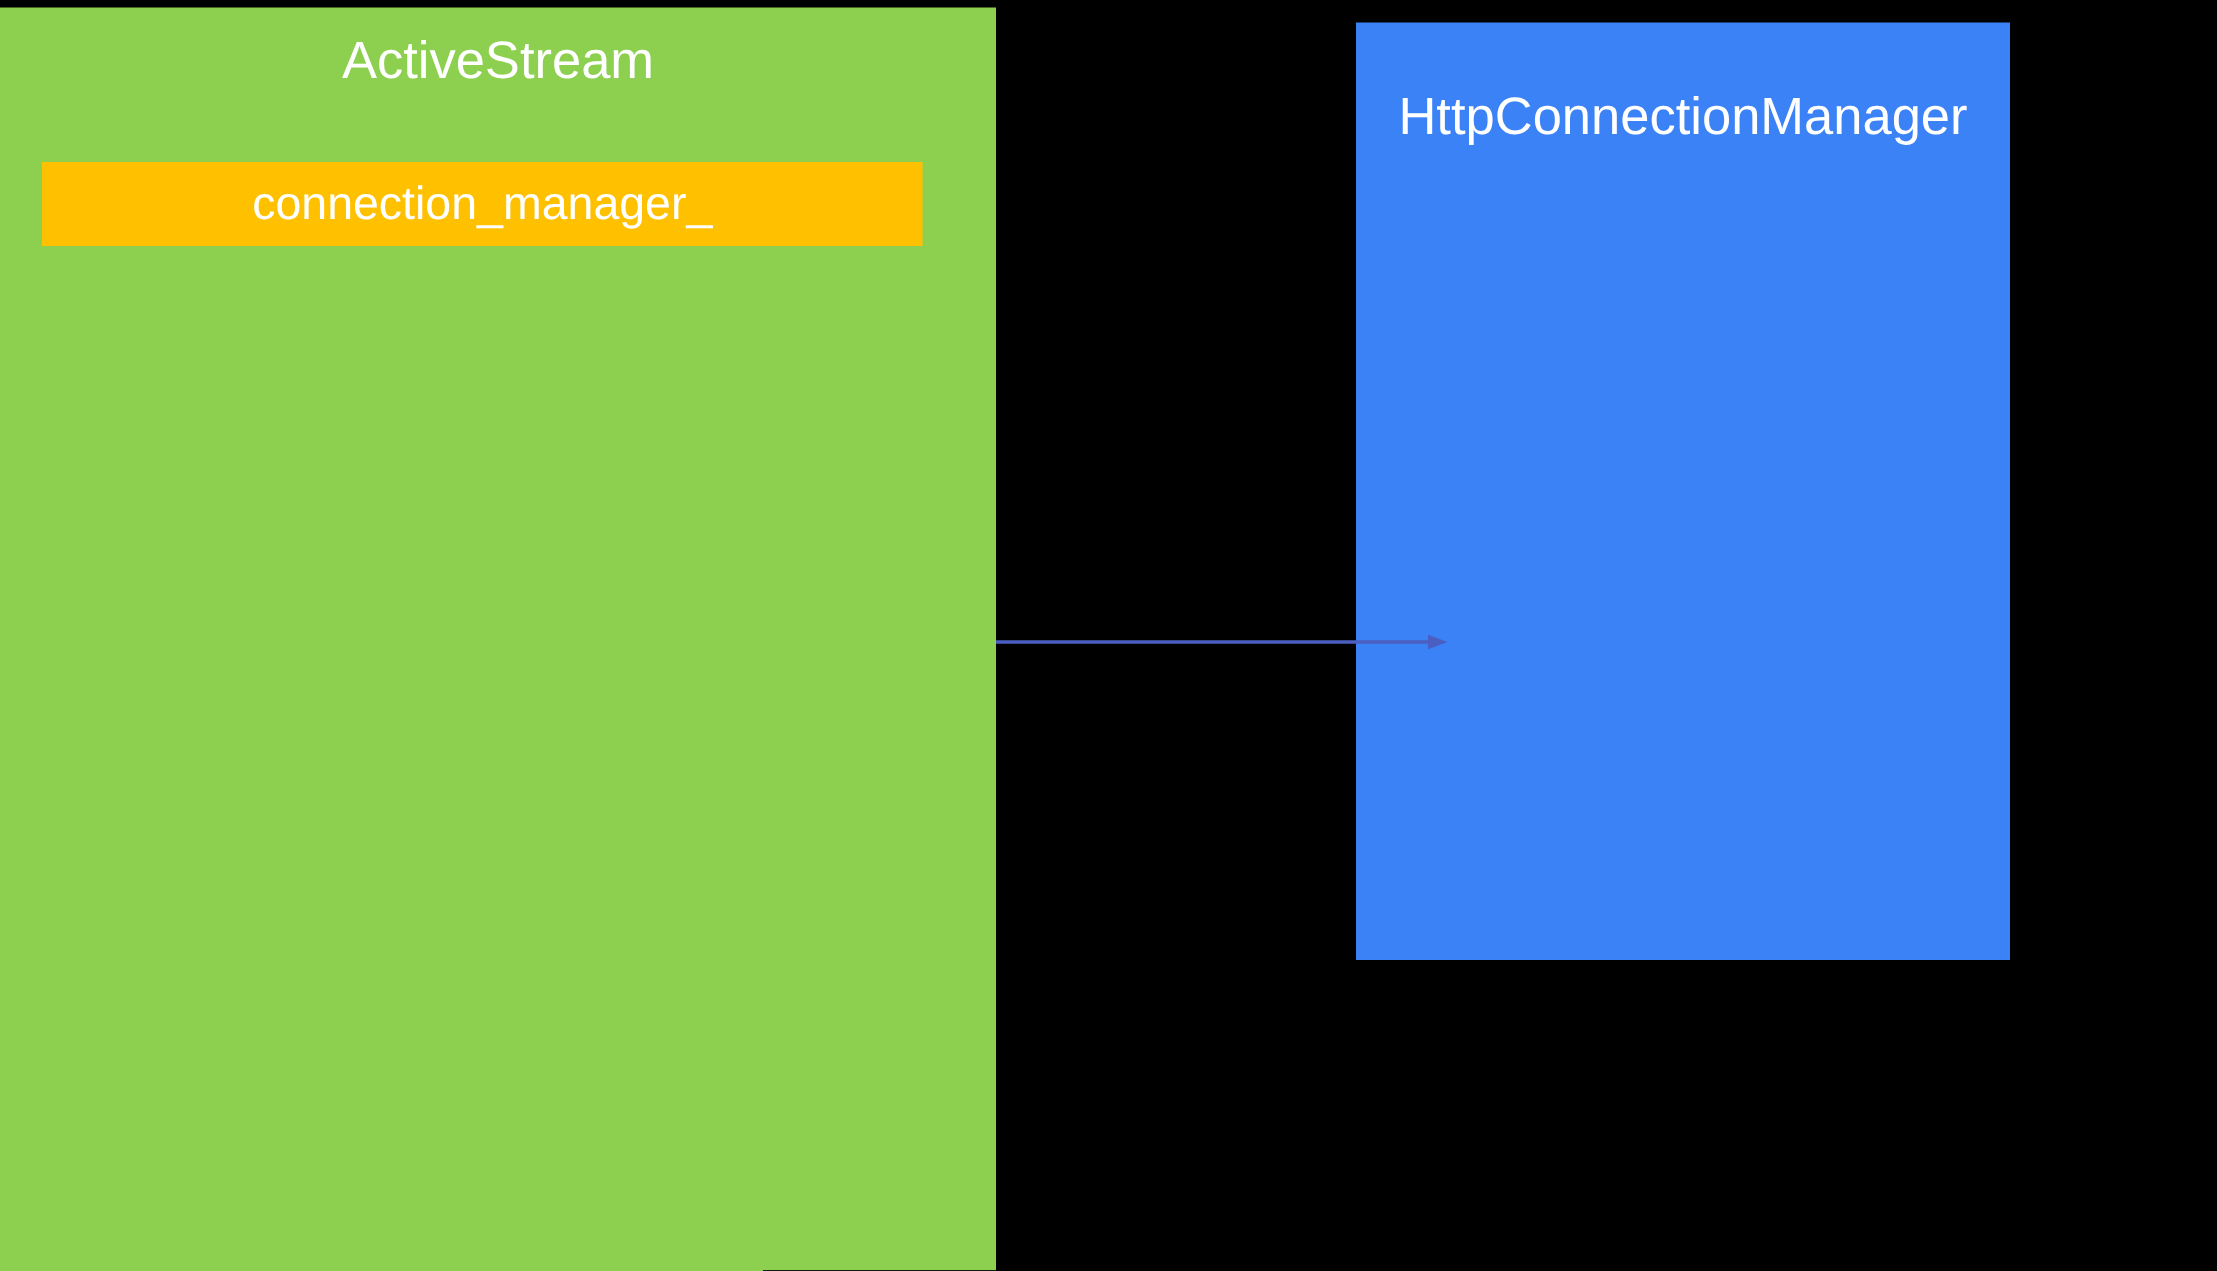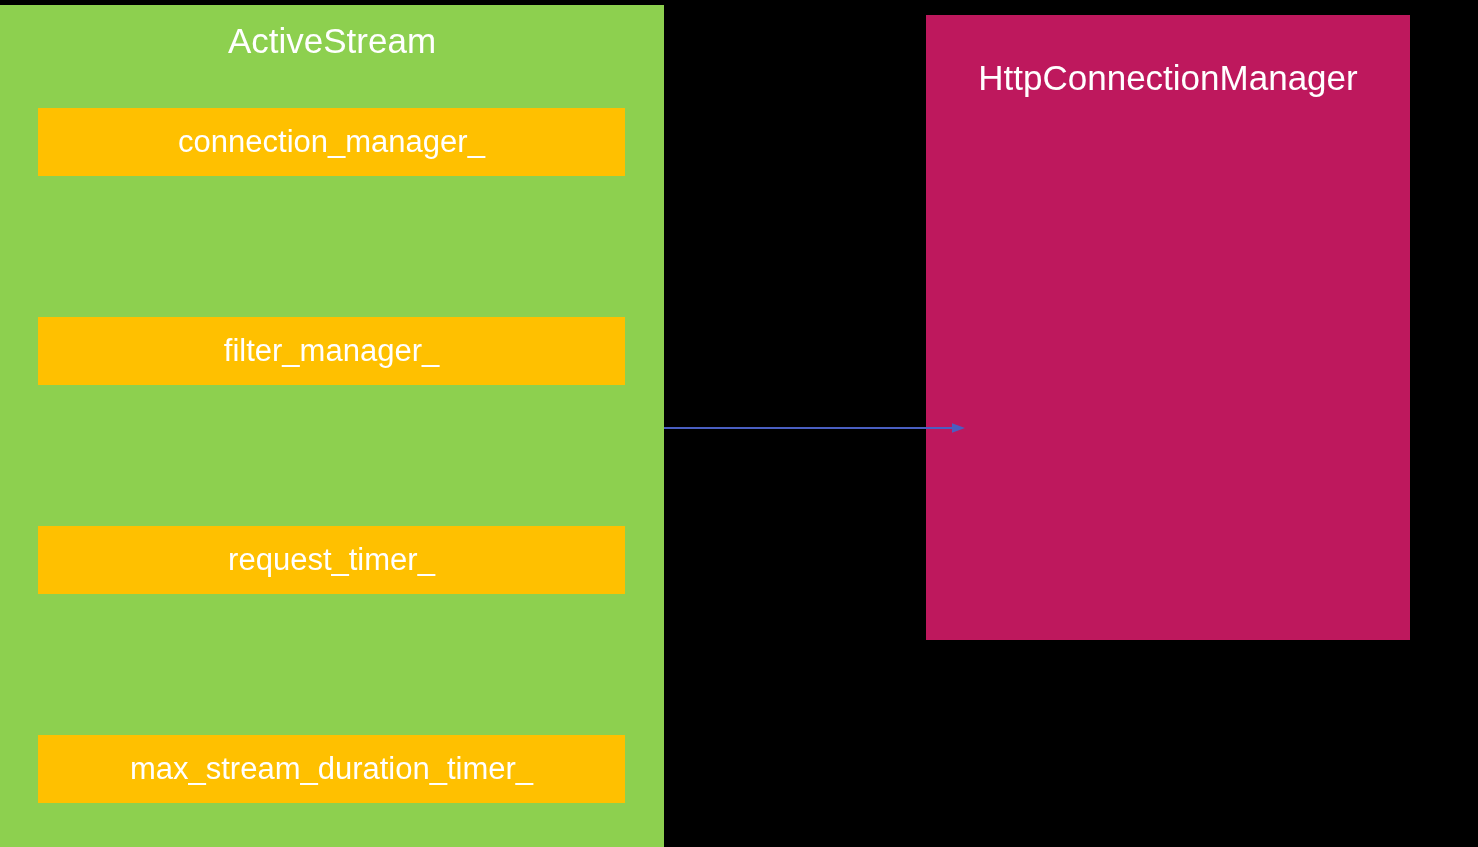--- a/index.html
+++ b/index.html
@@ -40,25 +40,25 @@
     height: 842px;
     background: #8dd04f;
   }
   #panel-active-stream .panel-title {
     top: 14px;
     font-size: 35px;
     line-height: 44px;
   }
 
   #panel-hcm {
-    left: 926px;
+    left: 904px;
     top: 15px;
-    width: 484px;
+    width: 436px;
     height: 625px;
-    background: #be185d;
+    background: #3b82f6;
   }
   #panel-hcm .panel-title {
     top: 41px;
     font-size: 35px;
     line-height: 44px;
   }
 
   
   .field-box {
     position: absolute;
@@ -67,21 +67,21 @@
     display: flex;
     align-items: center;
     justify-content: center;
     box-sizing: border-box;
     font-size: 31px;
     line-height: 1.1;
     white-space: nowrap;
   }
 
   
-  .as-box { left: 38px; width: 587px; height: 68px; }
+  .as-box { left: 28px; width: 587px; height: 56px; }
 
   
   #arrow-activestream-to-streams {
     position: absolute;
     left: 664px;
     top: 422px;
     width: 302px;
     height: 12px;
   }
 </style>
@@ -89,27 +89,24 @@
 <body>
 
 <div id="canvas">
 
   <div class="panel" id="panel-active-stream">
     <div class="panel-title">ActiveStream</div>
 
     <div class="field-box as-box" style="top:103px">connection_manager_</div>
 
 
-    <div class="field-box as-box" style="top:312px">filter_manager_</div>
 
 
-    <div class="field-box as-box" style="top:521px">request_timer_</div>
 
 
-    <div class="field-box as-box" style="top:730px">max_stream_duration_timer_</div>
   </div>
 
   <div class="panel" id="panel-hcm">
     <div class="panel-title">HttpConnectionManager</div>
 
   </div>
 
   <svg id="arrow-activestream-to-streams" viewBox="0 0 302 12">
     <line x1="0" y1="6" x2="288" y2="6" stroke="#4a5fc1" stroke-width="2.2"></line>
     <polygon points="288,1.2 301,6 288,10.8" fill="#4a5fc1"></polygon>

